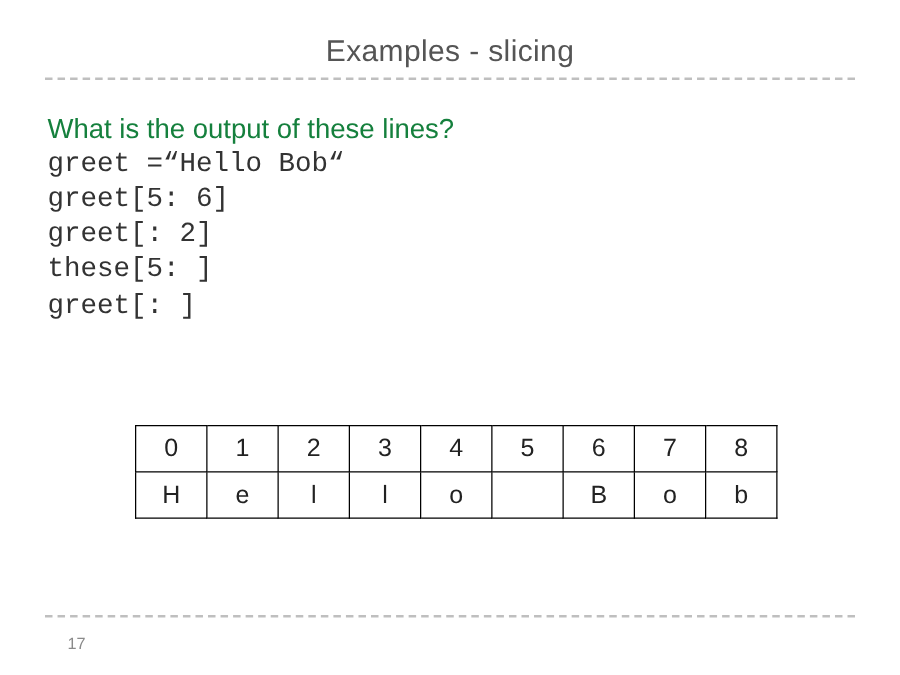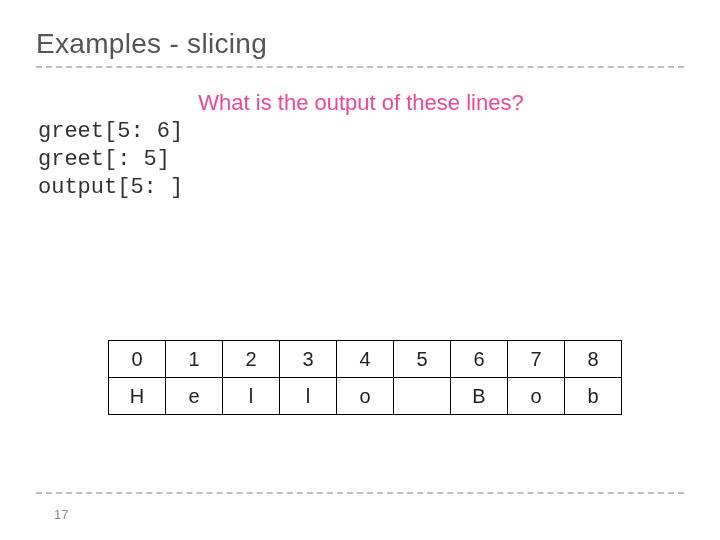--- a/index.html
+++ b/index.html
@@ -19,42 +19,42 @@
     height: 540px;
     box-sizing: border-box;
   }
   .title-block {
     position: absolute;
     left: 36px;
     top: 28px;
     right: 36px;
   }
   .title {
-    font-size: 28px;
+    font-size: 24px;
     font-weight: 400;
     color: #555;
     letter-spacing: 0.3px;
     padding-bottom: 6px;
+    text-align: center;
   }
   .title-rule {
     border: none;
     border-top: 2px dashed #bfbfbf;
     margin: 0;
   }
   .body {
     position: absolute;
     left: 38px;
     top: 90px;
     right: 36px;
   }
   .prompt {
     font-size: 22px;
-    color: #ec4899;
+    color: #15803d;
     margin-bottom: 2px;
-    text-align: center;
   }
   .code {
     font-family: "Courier New", Courier, monospace;
     font-size: 22px;
     line-height: 1.28;
     color: #333;
     white-space: pre;
   }
   .table-wrap {
     position: absolute;
@@ -98,23 +98,25 @@
 
 <div class="slide">
 
   <div class="title-block">
     <div class="title">Examples - slicing</div>
     <hr class="title-rule">
   </div>
 
   <div class="body">
     <div class="prompt">What is the output of these lines?</div>
+    <div class="code">greet =“Hello Bob“</div>
     <div class="code">greet[5: 6]</div>
-    <div class="code">greet[: 5]</div>
-    <div class="code">output[5: ]</div>
+    <div class="code">greet[: 2]</div>
+    <div class="code">these[5: ]</div>
+    <div class="code">greet[: ]</div>
   </div>
 
   <div class="table-wrap">
     <table class="idx">
       <tbody>
           <tr>
         <td>0</td>
         <td>1</td>
         <td>2</td>
         <td>3</td>

